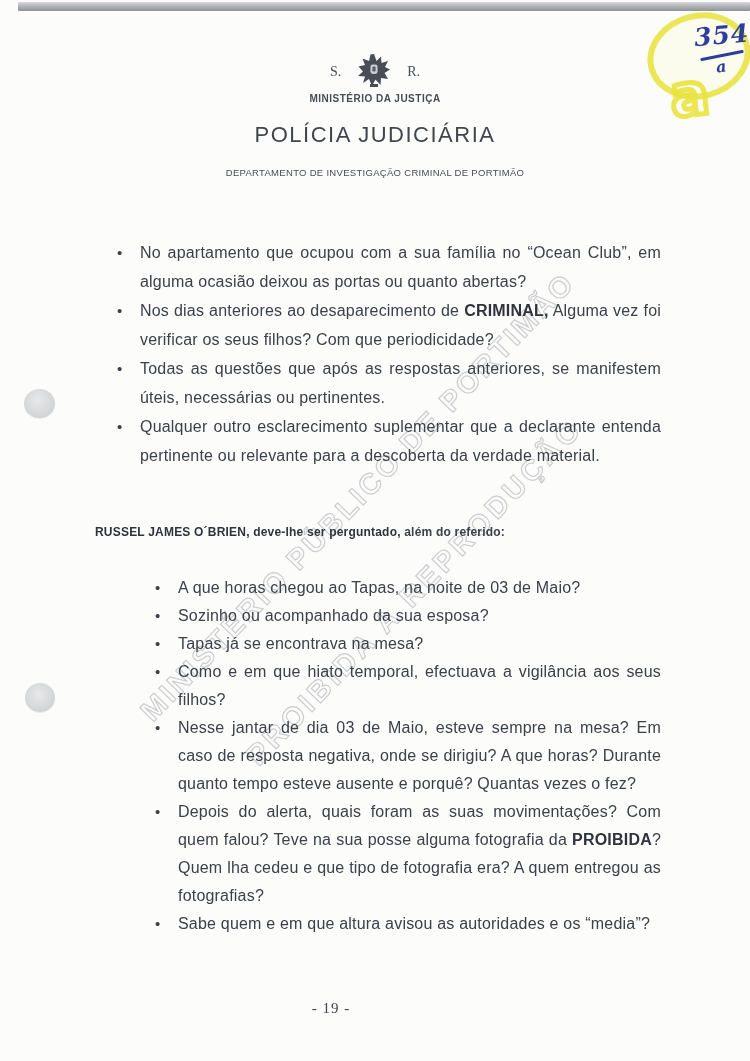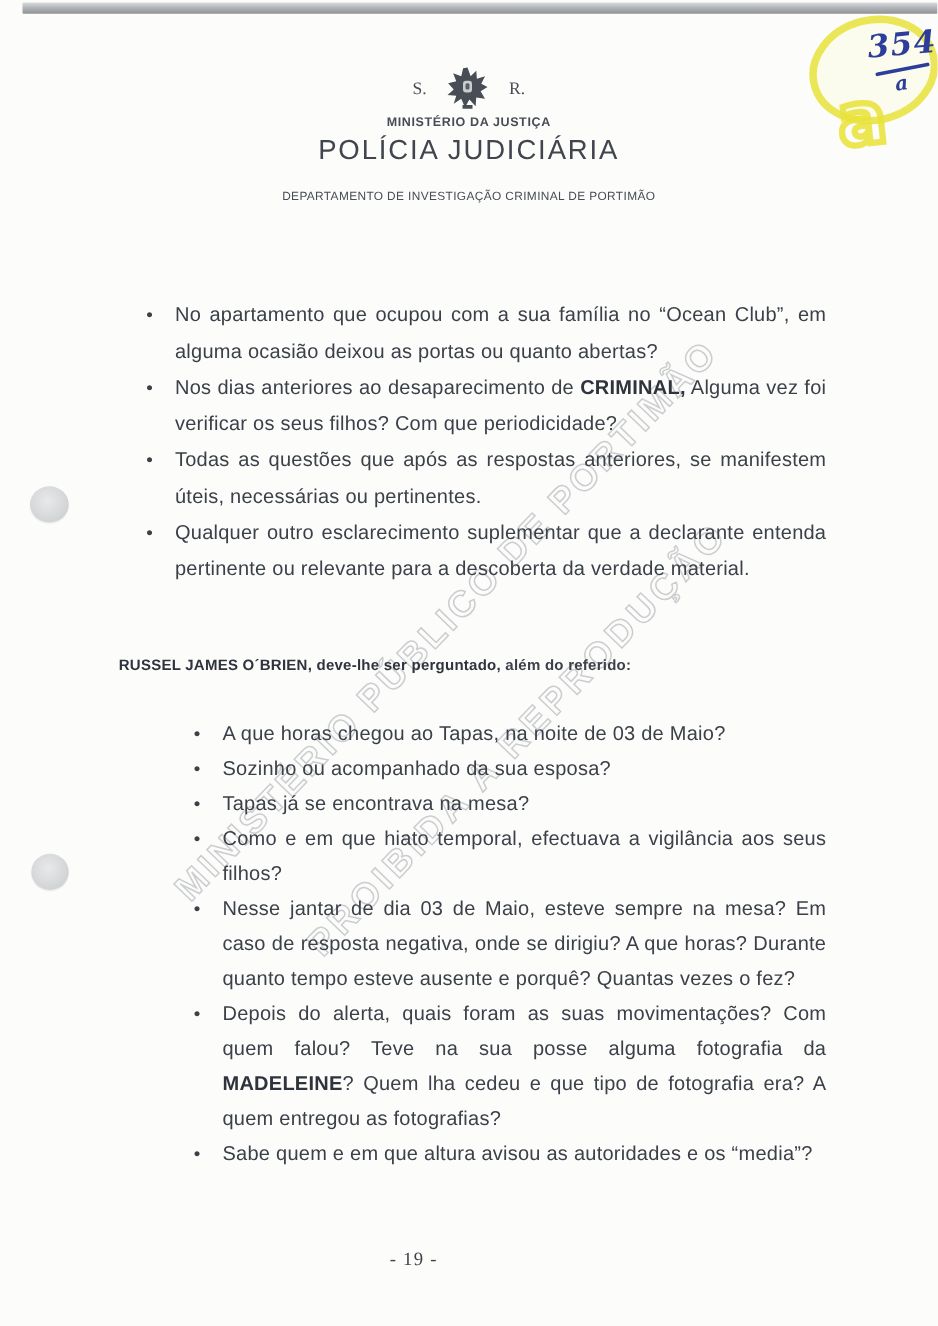--- a/index.html
+++ b/index.html
@@ -39,21 +39,21 @@
     left:670px;top:66px;font-family:"DejaVu Sans",sans-serif;font-size:58px;font-weight:bold;
     color:transparent;-webkit-text-stroke:5px rgba(232,226,58,.88);transform:rotate(-6deg);
     line-height:58px;
   }
 
   
   .header{position:absolute;left:0;top:52px;width:750px;text-align:center;z-index:2;color:#454a53;}
   .sigla-row{display:flex;align-items:center;justify-content:center;gap:16px;height:40px;}
   .sigla{font-family:"Liberation Serif",serif;font-size:14px;color:#4a4e57;}
   .ministry{margin-top:1px;font-size:10px;font-weight:bold;letter-spacing:.5px;color:#474c55;}
-  .org{margin-top:3px;font-size:22px;letter-spacing:1.5px;color:#41464e;}
+  .org{margin-top:18px;font-size:22px;letter-spacing:1.5px;color:#41464e;}
   .dept{margin-top:19px;font-size:9.5px;font-weight:normal;letter-spacing:.3px;color:#474c55;}
 
   
   .wm{
     position:absolute;z-index:1;white-space:nowrap;font-weight:bold;
     transform-origin:0 50%;color:#d3d5d8;opacity:.95;
   }
   @supports (-webkit-text-stroke: 1px #000){
     .wm{color:transparent;-webkit-text-stroke:1.2px #c9cbce;}
   }
@@ -120,17 +120,17 @@
   </ul>
 
 <div class="doc" id="witness-heading"><b>RUSSEL JAMES O´BRIEN, deve-lhe ser perguntado,</b><span> além do referido:</span></div>
 
 <ul class="doc qlist" id="list-witness">
     <li><span>A que horas chegou ao Tapas, na noite de 03 de Maio?</span></li>
     <li><span>Sozinho ou acompanhado da sua esposa?</span></li>
     <li><span>Tapas já se encontrava na mesa?</span></li>
     <li><span>Como e em que hiato temporal, efectuava a vigilância aos seus filhos?</span></li>
     <li><span>Nesse jantar de dia 03 de Maio, esteve sempre na mesa? Em caso de resposta negativa, onde se dirigiu? A que horas? Durante quanto tempo esteve ausente e porquê? Quantas vezes o fez?</span></li>
-    <li><span>Depois do alerta, quais foram as suas movimentações? Com quem falou? Teve na sua posse alguma fotografia da </span><b>MADELEINE</b><span>? Quem lha cedeu e que tipo de fotografia era? A quem entregou as fotografias?</span></li>
+    <li><span>Depois do alerta, quais foram as suas movimentações? Com quem falou? Teve na sua posse alguma fotografia da </span><b>PROIBIDA</b><span>? Quem lha cedeu e que tipo de fotografia era? A quem entregou as fotografias?</span></li>
     <li><span>Sabe quem e em que altura avisou as autoridades e os “media”?</span></li>
   </ul>
 
 <div class="footer">- 19 -</div>
 
 </body></html>

